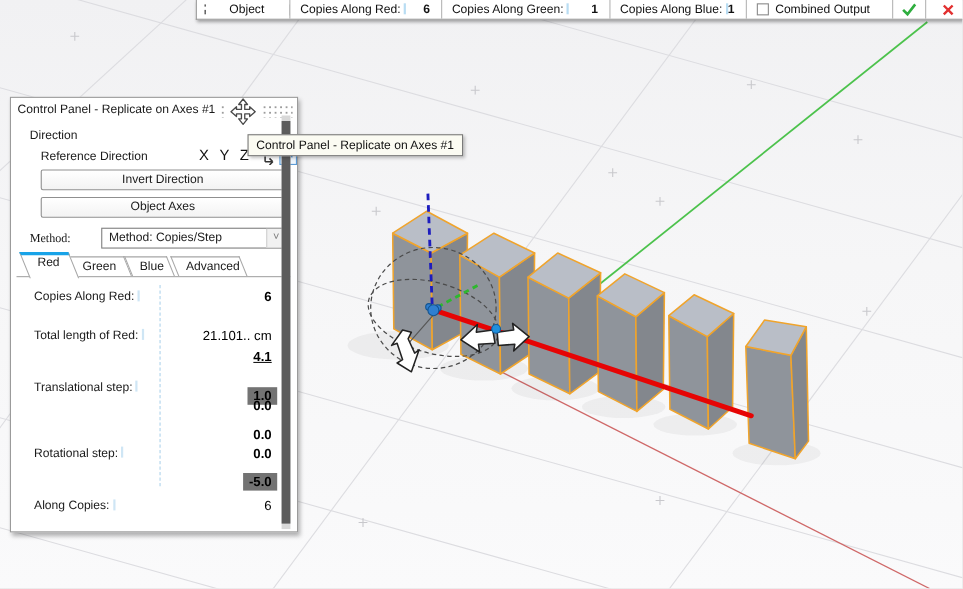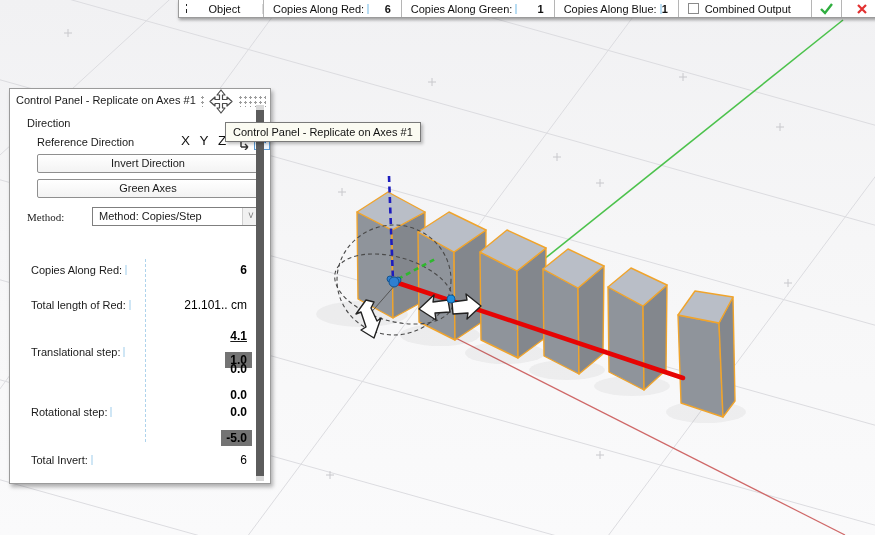--- a/index.html
+++ b/index.html
@@ -64,21 +64,21 @@
   .t-adv{left:152px;width:56px;}
   
   .row{position:absolute;left:21px;right:23px;height:17px;display:flex;
        justify-content:space-between;align-items:center;}
   .row .val{font-weight:bold;font-size:12px;color:#000;padding:1px 5px;margin-right:-5px;white-space:nowrap;}
   .row.muted .val{font-weight:normal;color:#000000;}
   .row.hl .val{background:#737373;margin-top:16px;}
   .row .rl::after{content:'';display:inline-block;width:2px;height:10px;background:#cfe6f5;
                   margin-left:3px;vertical-align:-1px;}
   .row .rl:empty::after{display:none;}
-  .r1{top:172px;} .r2{top:207px;justify-content:space-between;} .r3{top:214px;} .r4{top:238px;text-decoration:underline;} .r5{top:254px;text-align:center;}
+  .r1{top:172px;} .r2{top:207px;justify-content:space-between;} .r3{top:214px;} .r4{top:226px;text-decoration:underline;} .r5{top:254px;text-align:center;}
   .r6{top:271px;} .r7{top:297px;} .r8{top:314px;} .r9{top:332px;} .r10{top:362px;}
   .dash-sep{position:absolute;left:135px;top:170px;height:183px;border-left:1px dashed #aed3ec;}
   
   .sb-track{position:absolute;left:246px;top:16px;width:8px;height:376px;background:#d8d8d8;}
   .sb-thumb{position:absolute;left:0;top:5px;width:8px;height:366px;background:#5c5c5c;}
 
   
   .tooltip{position:absolute;left:225px;top:122px;height:20px;padding:3px 7px 0 7px;background:#fbfbf2;
            border:1px solid #7a7a7a;box-shadow:2px 2px 3px rgba(0,0,0,.25);font-size:11px;color:#111;
            white-space:nowrap;z-index:30;}
@@ -240,28 +240,38 @@
         <path d="M2,10 L9,10 M9,10 L6,7 M9,10 L6,13 M2,10 L2,5" stroke="#333" stroke-width="1.4" fill="none"></path>
       </svg>
       <span class="dir-free">
         <svg width="12" height="10">
           <path d="M1,9 L10,1 M10,1 L6,2 M10,1 L9,5" stroke="#1b6fc4" stroke-width="1.5" fill="none"></path>
         </svg>
       </span>
     </span>
 
     <div class="btn btn-invert">Invert Direction</div>
-    <div class="btn btn-reset">Green Axes</div>
+    <div class="btn btn-reset">Object Axes</div>
 
     <span class="method-lbl">Method:</span>
     <div class="dropdown">
       <span>Method: Copies/Step</span>
       <span class="dd-arrow">˅</span>
     </div>
 
+    <div class="tabstrip">
+      <div class="tab t-red active">
+        <span class="bg"></span><span class="tx">Red</span></div>
+      <div class="tab t-green">
+        <span class="bg"></span><span class="tx">Green</span></div>
+      <div class="tab t-blue">
+        <span class="bg"></span><span class="tx">Blue</span></div>
+      <div class="tab t-adv">
+        <span class="bg"></span><span class="tx">Advanced</span></div>
+    </div>
 
     <div class="dash-sep"></div>
 
     <div class="row r1">
       <span class="rl">Copies Along Red:</span>
       <span class="val">6</span>
       </div>
     <div class="row r2 muted">
       <span class="rl">Total length of Red:</span>
       <span class="val">21.101.. cm</span>
@@ -284,21 +294,21 @@
       </div>
     <div class="row r8">
       <span class="rl">Rotational step:</span>
       <span class="val">0.0</span>
       </div>
     <div class="row r9 hl">
       <span class="rl"></span>
       <span class="val">-5.0</span>
       </div>
     <div class="row r10 muted">
-      <span class="rl">Total Invert:</span>
+      <span class="rl">Along Copies:</span>
       <span class="val">6</span>
       </div>
 
     <div class="sb-track">
       <div class="sb-thumb"></div>
     </div>
   </div>
 
   <div class="tooltip">Control Panel - Replicate on Axes #1</div>
 

